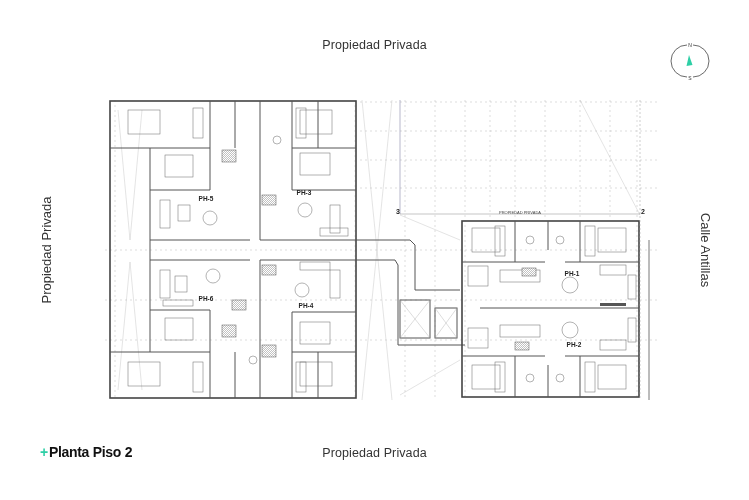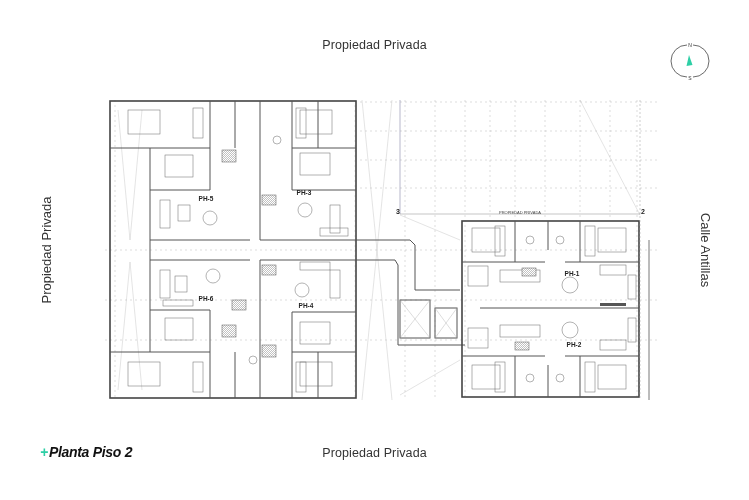--- a/index.html
+++ b/index.html
@@ -19,21 +19,21 @@
     font-size: 13px; color: #333; white-space: nowrap;
   }
   .label-right {
     position: absolute; left: 705px; top: 250px;
     transform: translate(-50%, -50%) rotate(90deg);
     font-size: 13px; color: #333; white-space: nowrap;
   }
 
   .title {
     position: absolute; left: 40px; top: 444px;
-    font-size: 14px; font-weight: bold; color: #111; letter-spacing: -0.3px; font-style: italic;
+    font-size: 14px; font-weight: bold; color: #111; letter-spacing: -0.3px;
   }
   .title .plus { color: #2ecfa6; font-weight: bold; margin-right: 1px; }
 
   .compass { position: absolute; left: 670px; top: 40px; width: 40px; height: 42px; }
 
   .plan { position: absolute; left: 0; top: 0; width: 749px; height: 500px; }
   .ph-label { font-family: "Liberation Sans", sans-serif; font-size: 6.5px; font-weight: bold; fill: #222; }
   .small-txt { font-family: "Liberation Sans", sans-serif; font-size: 4px; fill: #444; }
   .grid-num { font-family: "Liberation Sans", sans-serif; font-size: 7px; font-weight: bold; fill: #222; }
 </style>

